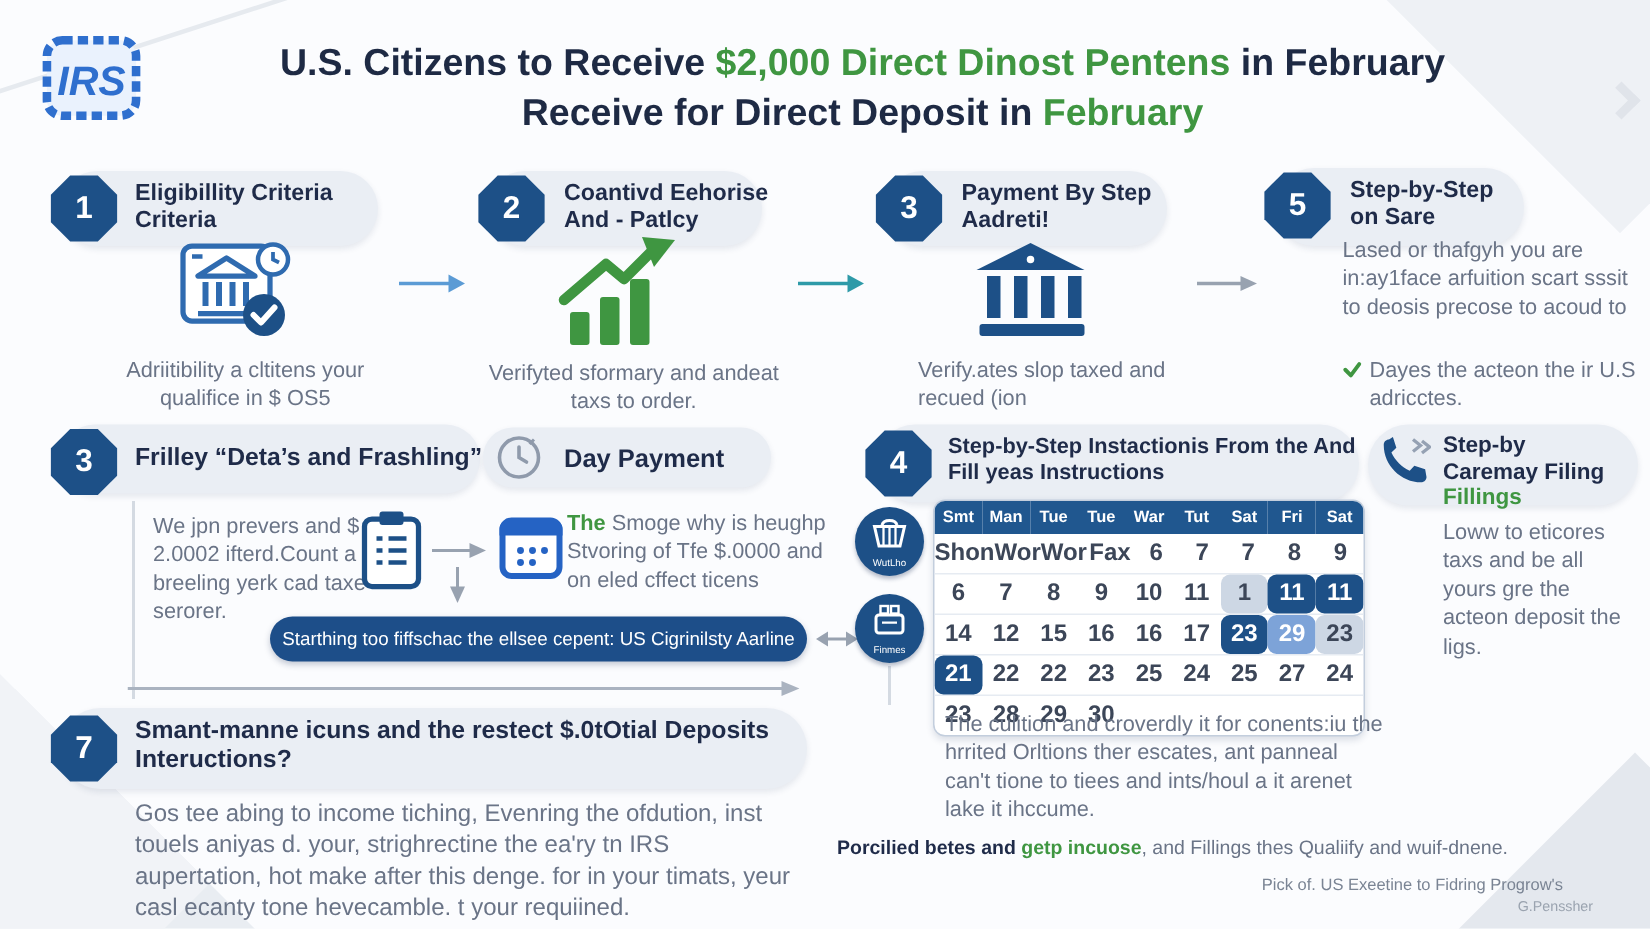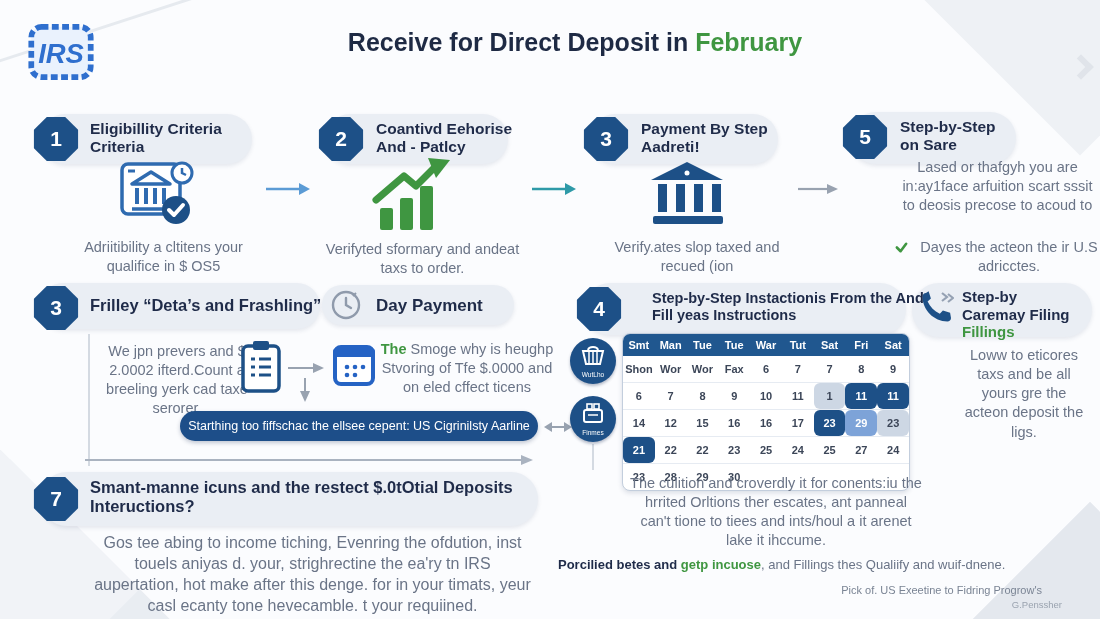--- a/index.html
+++ b/index.html
@@ -8,35 +8,35 @@
        background:#fbfcfe;font-family:"Liberation Sans",sans-serif;color:#1f2b49;}
   .abs{position:absolute;z-index:2;}
   .deco{position:absolute;z-index:0;}
   .green{color:#3f9641;}
   .badge{width:46px;height:46px;background:#1d5087;color:#fff;font-weight:bold;font-size:21px;
          display:flex;align-items:center;justify-content:center;z-index:4;
          clip-path:polygon(30% 2%,70% 2%,98% 30%,98% 70%,70% 98%,30% 98%,2% 70%,2% 30%);
          filter:drop-shadow(1px 2px 2px rgba(20,40,80,.35));}
   .pill{background:#eaeef4;border-radius:28px;box-shadow:0 2px 4px rgba(30,50,90,.10);z-index:1;}
   .stitle{font-weight:bold;font-size:15.5px;line-height:1.18;color:#1f2b49;}
-  .desc{font-size:14.5px;line-height:1.32;color:#6a7487;text-align:center;}
+  .desc{font-size:14.5px;line-height:1.32;color:#6a7487;}
   .center{text-align:center;}
   #title{left:120px;right:70px;top:26px;text-align:center;font-weight:bold;font-size:25px;line-height:33px;color:#1e2a44;}
   .banner{background:#1d4e89;color:#fff;border-radius:16px;display:flex;align-items:center;justify-content:center;
           font-size:12.5px;white-space:nowrap;box-shadow:0 2px 4px rgba(20,40,80,.25);}
   .circbadge{width:46px;height:46px;border-radius:50%;background:#1d5087;display:flex;flex-direction:column;
              align-items:center;justify-content:center;color:#fff;box-shadow:0 2px 3px rgba(20,40,80,.3);}
   .circbadge .lbl{font-size:6.5px;margin-top:1px;}
   
   #calendar{left:622px;top:333px;width:288px;background:#fff;border:1px solid #c3cedd;border-radius:8px;
             overflow:hidden;box-shadow:0 2px 5px rgba(30,50,90,.15);z-index:2;}
   .cal-row{display:flex;}
   .cal-row + .cal-row{border-top:1px solid #e6ebf2;}
   .cal-cell{flex:1;height:26px;display:flex;align-items:center;justify-content:center;
-            font-size:11px;font-weight:bold;color:#3c4658;}
+            font-size:16px;font-weight:bold;color:#3c4658;}
   .cal-head{background:#20578f;color:#fff;height:22px;font-size:11px;}
   .hl-dark{background:#1d5087;color:#fff;border-radius:6px;}
   .hl-medium{background:#7da3d8;color:#fff;border-radius:6px;}
   .hl-light{background:#cdd7e4;border-radius:6px;}
   .vline{width:2px;background:#d4dae2;z-index:1;}
   .credit{color:#7a8494;text-align:right;}
 </style>
 </head>
 <body>
 
@@ -48,20 +48,21 @@
 <div class="deco" style="right:-80px;bottom:-100px;width:180px;height:180px;background:#e4e8ee;transform:rotate(45deg);"></div>
 
 <div class="abs" id="logo" style="left:26px;top:20px;">
   <svg width="70" height="64" viewBox="0 0 60 56">
     <rect x="4" y="6" width="52" height="44" rx="9" fill="#eaf2fd" stroke="#2f6fce" stroke-width="5" stroke-dasharray="6 3"></rect>
     <text x="30" y="38" font-size="24" font-weight="bold" font-style="italic" fill="#2f6fce" text-anchor="middle">IRS</text>
   </svg>
 </div>
 
 <div class="abs" id="title">
+  <div><span>U.S. Citizens to Receive </span><span class="green">$2,000 Direct Dinost Pentens</span><span> in February</span></div>
   <div><span>Receive for Direct Deposit in </span><span class="green">February</span></div>
 </div>
 
 <div class="abs pill" style="left:40px;top:114px;width:212px;height:50px;"></div>
 <div class="abs badge" style="left:33px;top:116px;">1</div>
 <div class="abs stitle" style="left:90px;top:120px;width:175px;">Eligibillity Criteria Criteria</div>
 <div class="abs" style="left:108px;top:158px;">
   <svg width="100" height="76" viewBox="0 0 100 76">
     <rect x="14" y="6" width="58" height="50" rx="6" fill="#fff" stroke="#2f6bb0" stroke-width="3.5"></rect>
     <line x1="20" y1="13" x2="27" y2="13" stroke="#2f6bb0" stroke-width="3"></line>
@@ -205,21 +206,21 @@
 </div>
 <div class="abs" style="left:85px;top:452px;">
   <svg width="448" height="12" viewBox="0 0 448 12">
       <line x1="0" y1="6" x2="437" y2="6" stroke="#aab3c0" stroke-width="2"></line>
       <path d="M436 1 L448 6 L436 11 Z" fill="#aab3c0"></path>
     </svg>
 </div>
 
 <div class="abs pill" style="left:584px;top:283px;width:322px;height:52px;"></div>
 <div class="abs badge" style="left:576px;top:286px;">4</div>
-<div class="abs stitle" style="left:632px;top:290px;width:275px;font-size:14.5px;margin-left:20px;">Step-by-Step Instactionis From the And Fill yeas Instructions</div>
+<div class="abs stitle" style="left:632px;top:290px;width:275px;font-size:14.5px;">Step-by-Step Instactionis From the And Fill yeas Instructions</div>
 
 <div class="abs circbadge" style="left:570px;top:338px;">
   <span>
     <svg width="26" height="22" viewBox="0 0 26 22">
       <path d="M3 7 L23 7 L20 20 L6 20 Z" fill="none" stroke="#fff" stroke-width="2"></path>
       <path d="M9 7 L9 20 M13 7 L13 20 M17 7 L17 20" stroke="#fff" stroke-width="1.5"></path>
       <path d="M8 6 C9 2 17 2 18 6" fill="none" stroke="#fff" stroke-width="2"></path>
     </svg>
   </span>
   <span class="lbl">WutLho</span>

